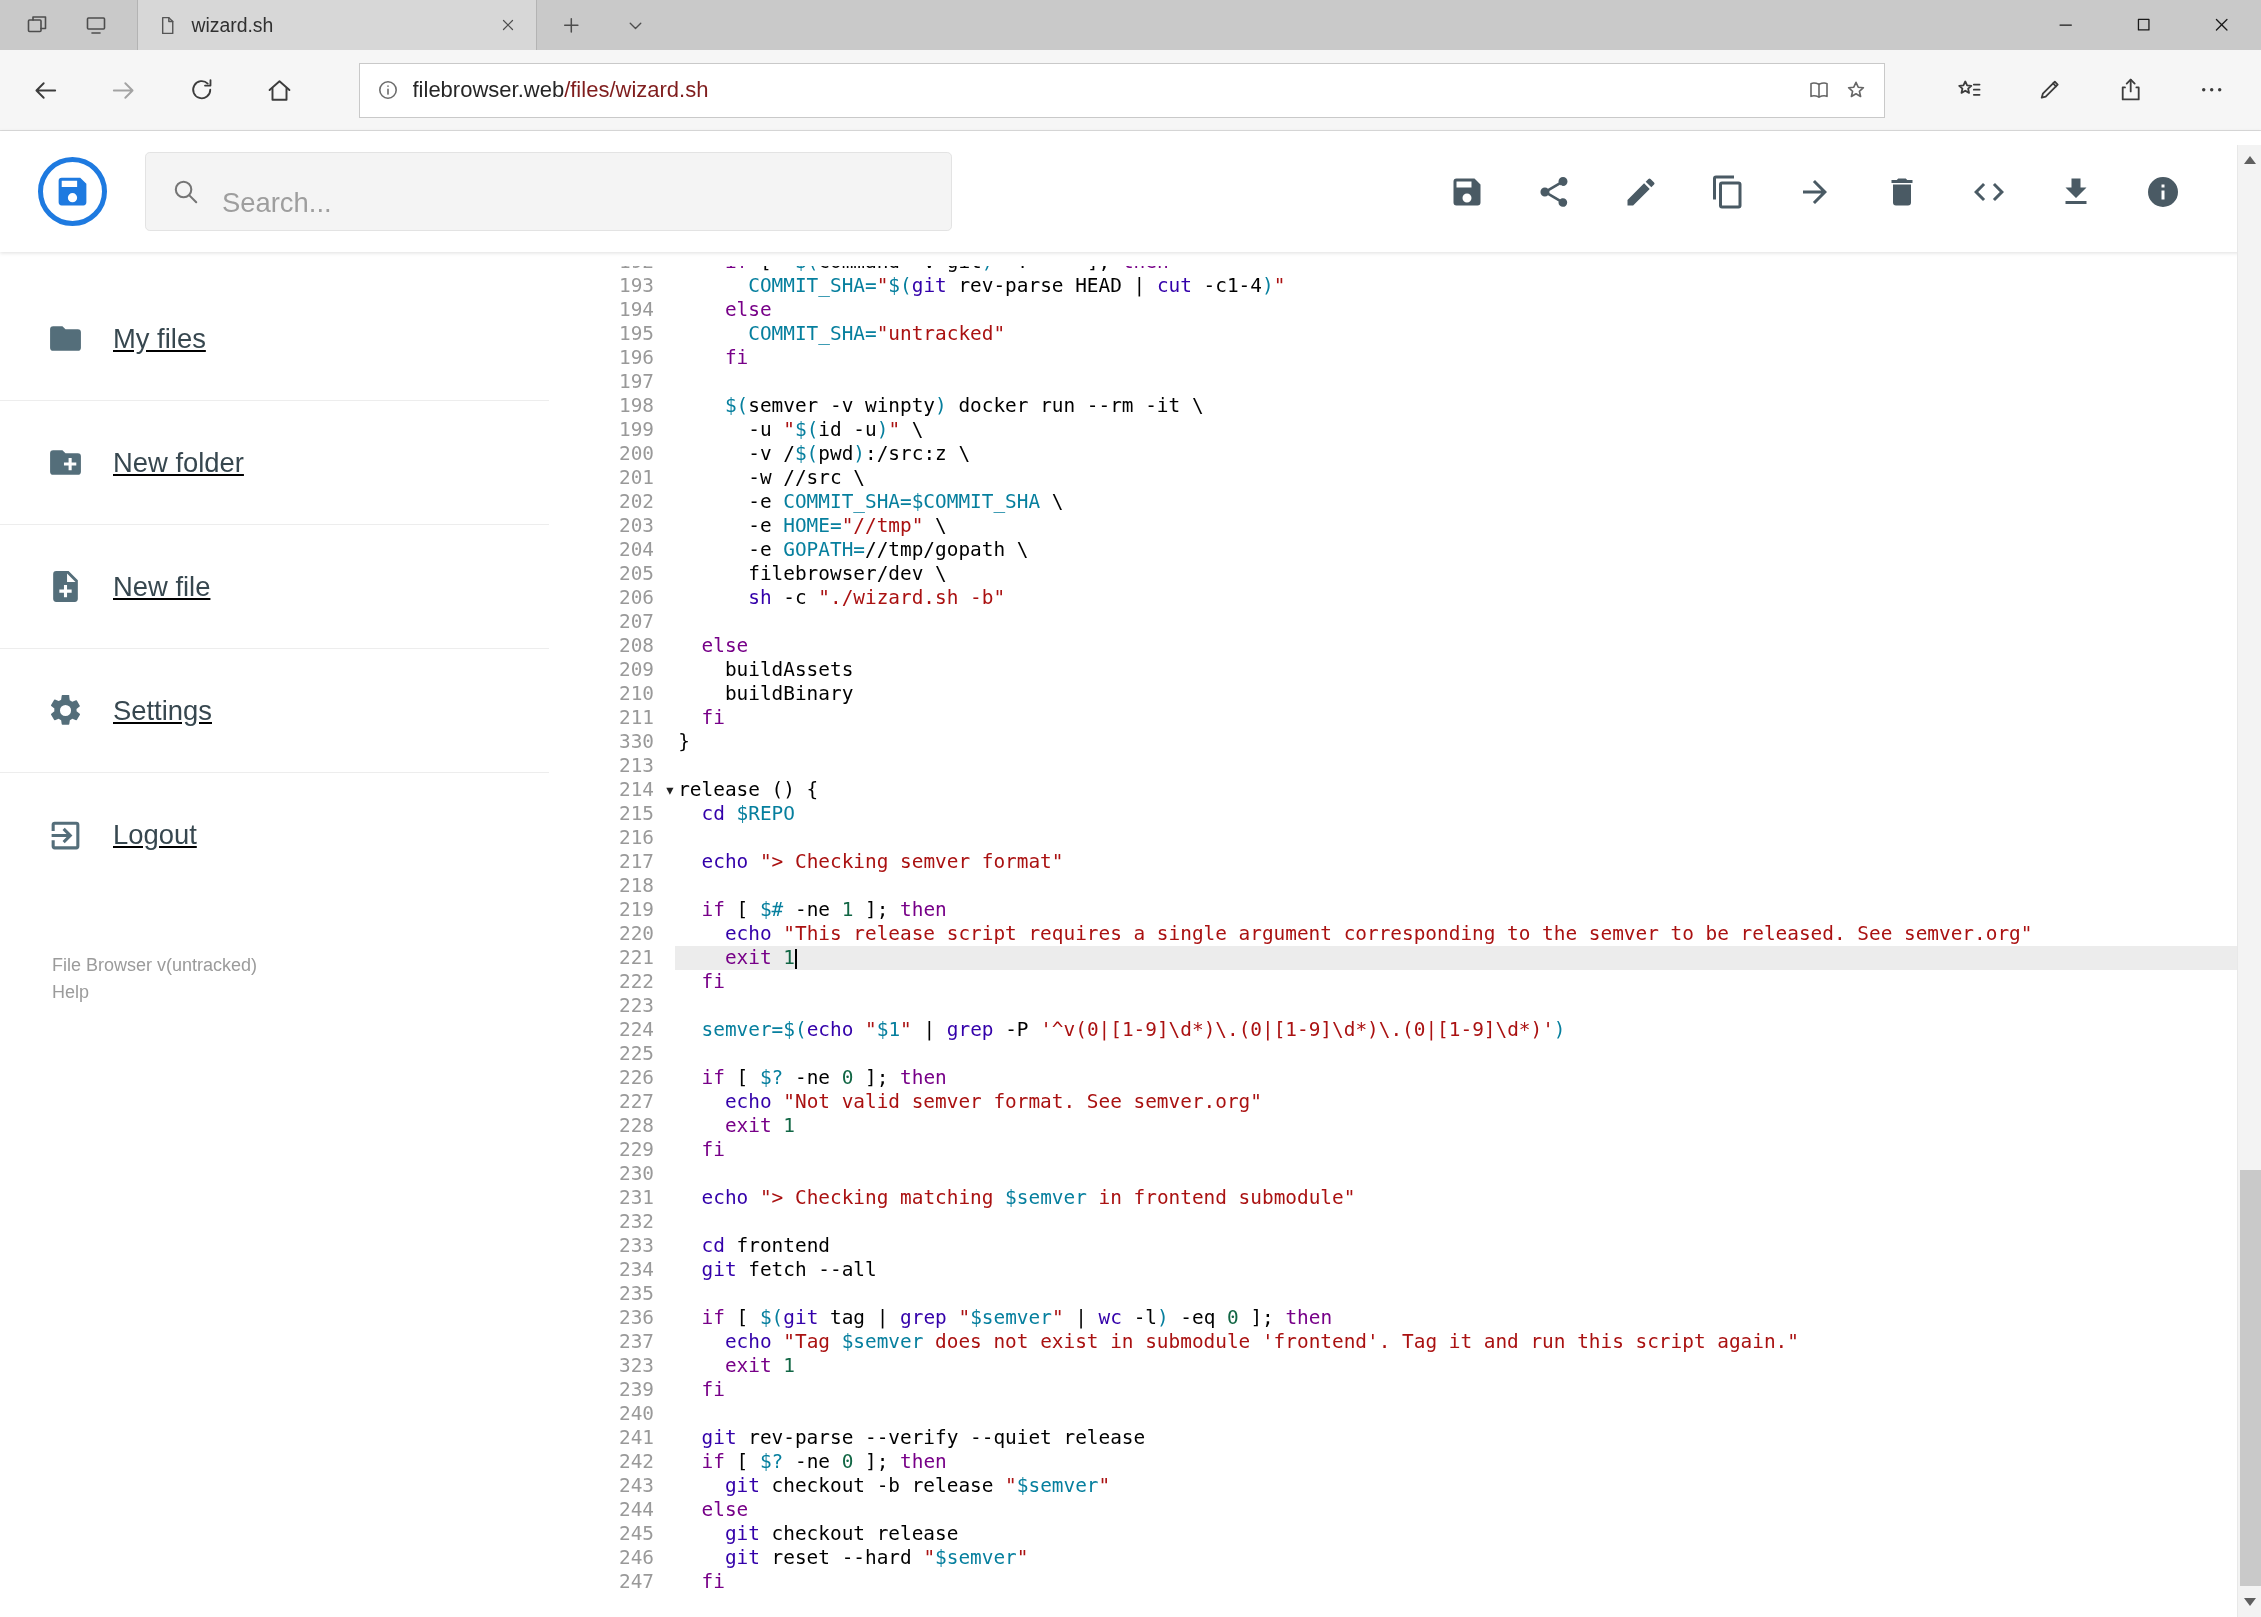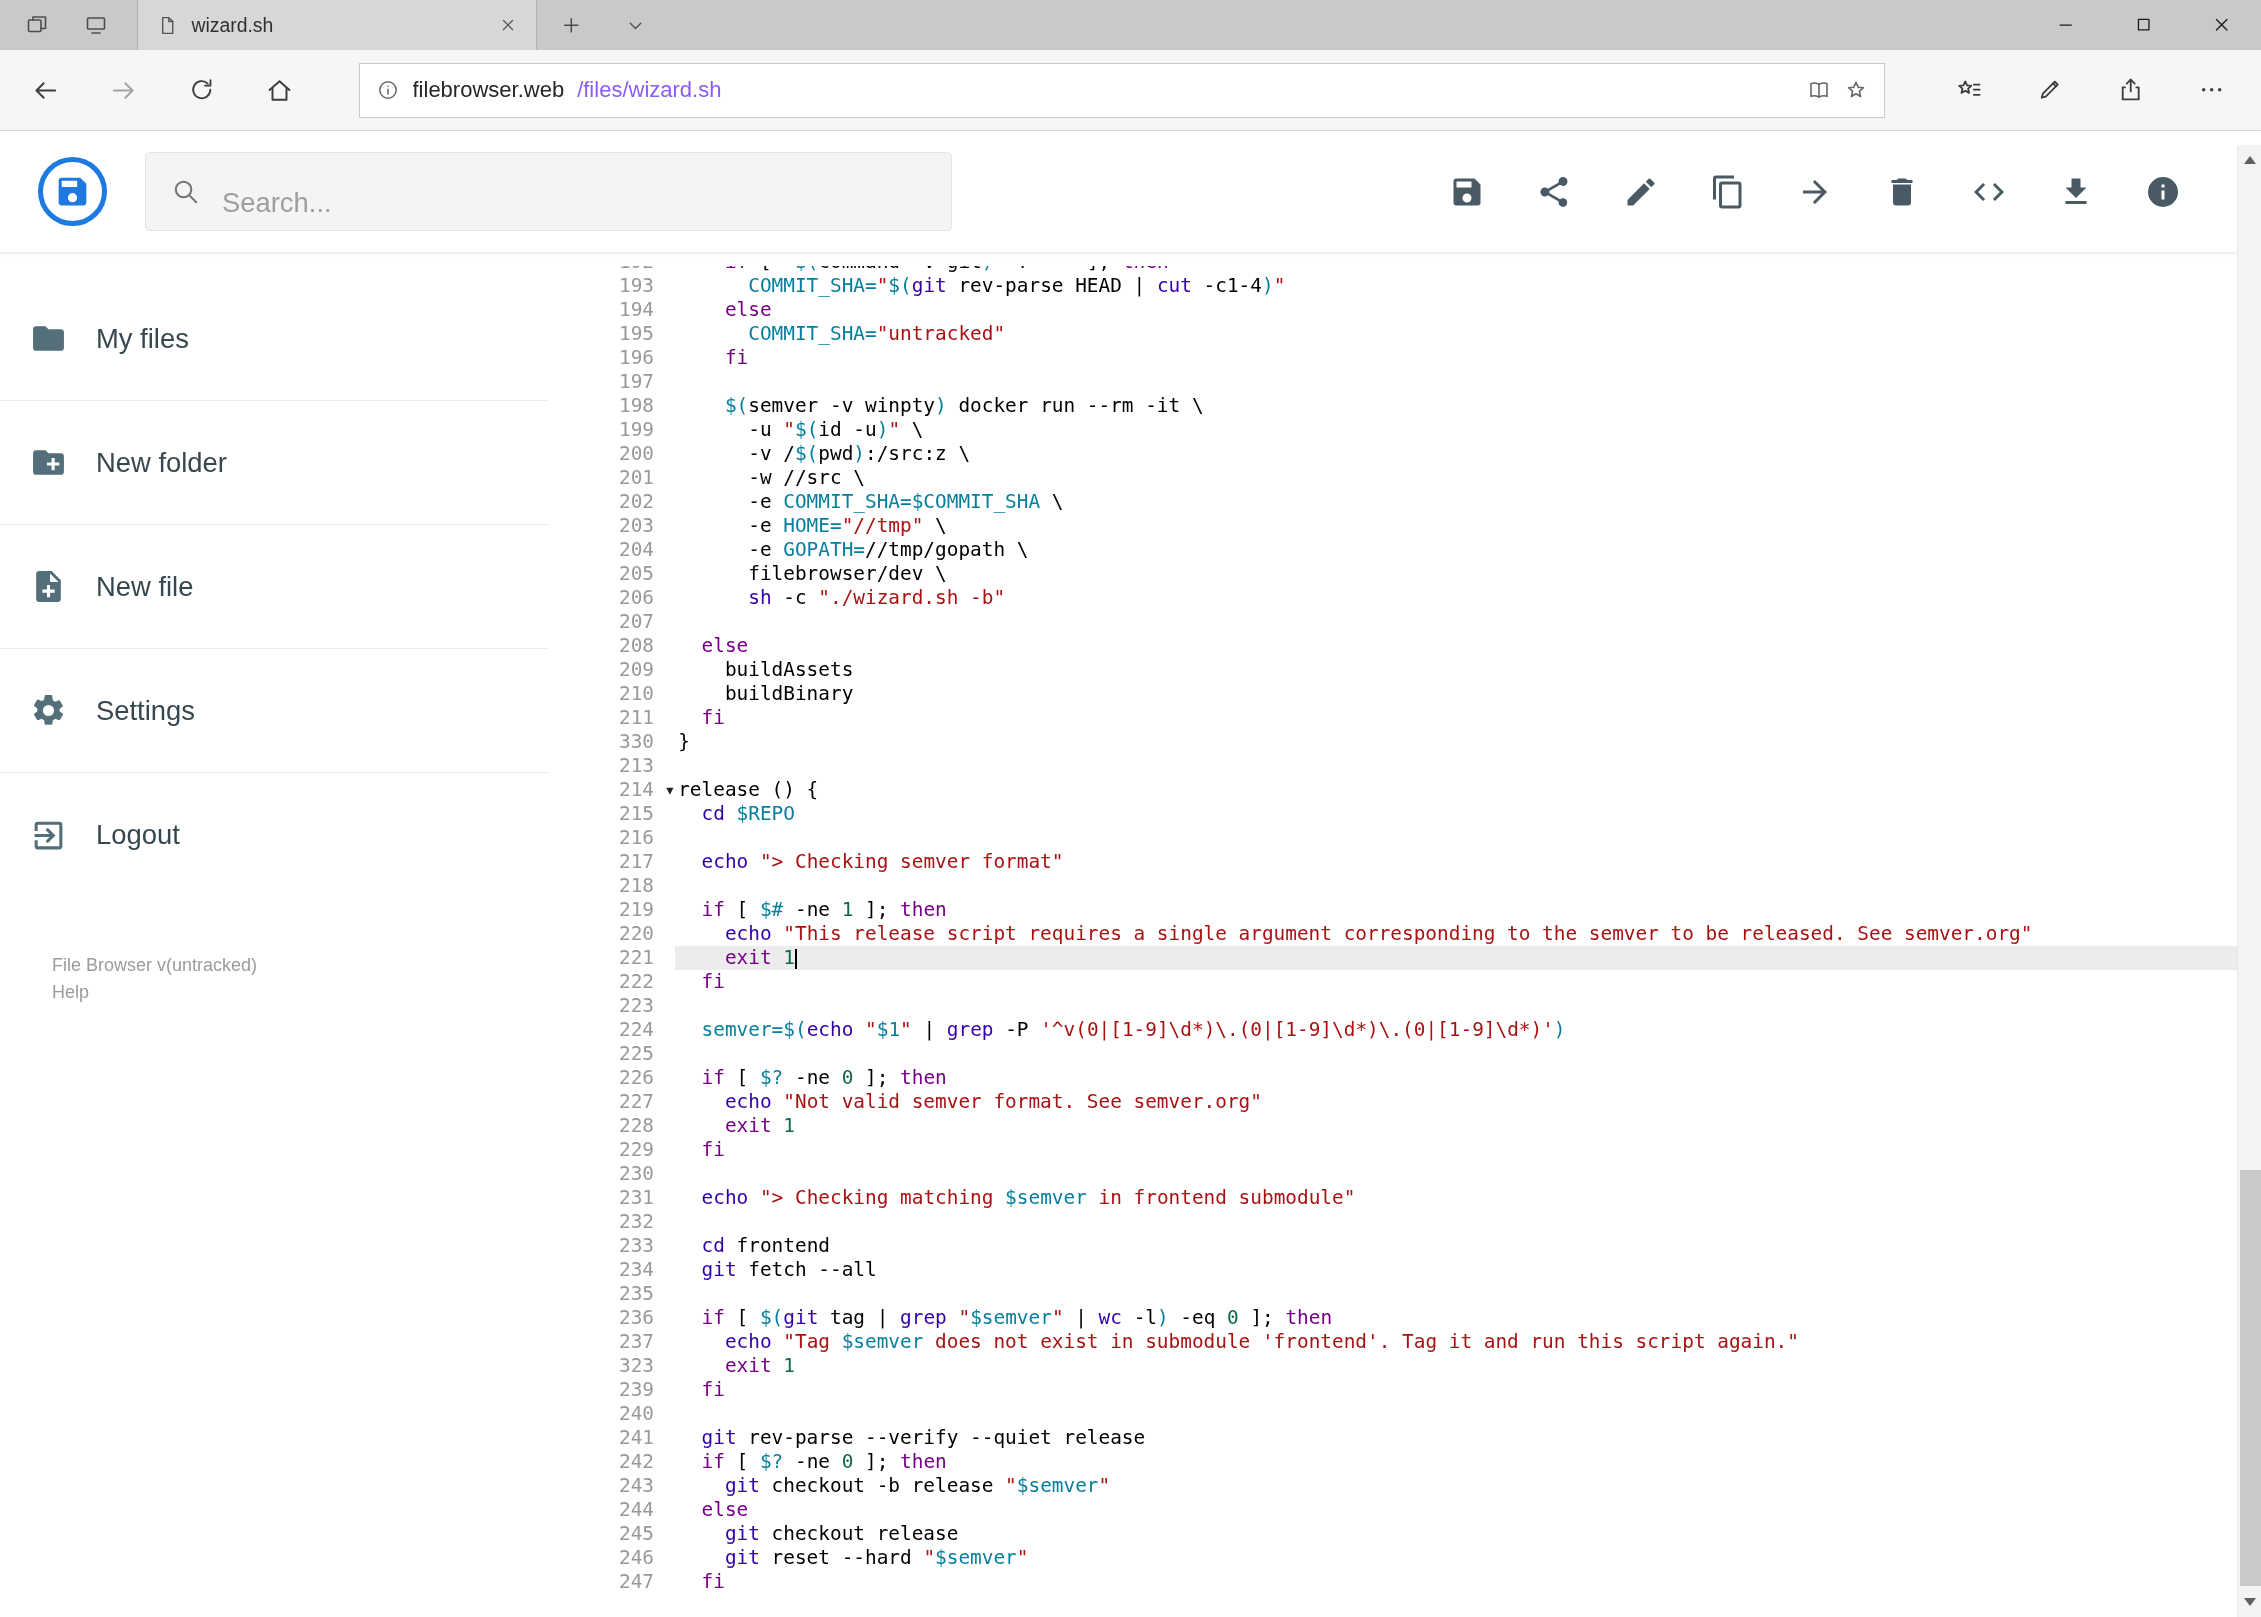--- a/index.html
+++ b/index.html
@@ -26,21 +26,21 @@
   .winbtn { width:78px; display:flex; align-items:center; justify-content:center; color:#1a1a1a; }
 
   
   .navbar { height:81px; background:#f6f6f6; border-bottom:0.8px solid #dcdcdc; display:flex; align-items:center; padding-left:6.5px; }
   .navbtn { width:78px; height:74px; display:flex; align-items:center; justify-content:center; color:#3c3c3c; }
   .navbtn.disabled { color:#a3a3a3; }
   .urlbar { margin-left:40px; width:1526px; height:55px; background:#fff; border:0.8px solid #c9c9c9;
             display:flex; align-items:center; padding:0 16px; gap:13px; }
   .url-info { color:#6d6d6d; }
   .url-text { flex:1; font-size:22px; color:#262626; white-space:nowrap; overflow:hidden; }
-  .url-path { color:#8b5cf6;margin-left:13px; }
+  .url-path { color:#7f1d1d; }
   .url-ic { color:#666; }
   .rightbtns { margin-left:44px; display:flex; }
   .rbtn { width:81px; height:74px; display:flex; align-items:center; justify-content:center; color:#3c3c3c; }
 
   
   .appheader { height:121px; background:#fff; position:relative; box-shadow:0 0.8px 4px rgba(0,0,0,.13); z-index:5; }
   .logo { position:absolute; left:38px; top:26px; width:69px; height:69px; border-radius:50%;
           border:5.7px solid #1e7ae0; display:flex; align-items:center; justify-content:center; color:#1e7ae0; background:#fff; }
   .searchbar { position:absolute; left:145px; top:21px; width:807px; height:79px; background:#f4f4f4;
                border:0.8px solid #e3e3e3; border-radius:4.8px; display:flex; align-items:center; padding:0 24px; gap:21px; }
@@ -48,22 +48,22 @@
   .searchbar input { flex:1; border:none; outline:none; background:transparent; font-size:27.4px; color:#333;
                      font-family:"Liberation Sans", sans-serif;margin-top:22px; }
   .searchbar input::placeholder { color:#9e9e9e; }
   .hdr-actions { position:absolute; right:55px; top:0; height:121px; display:flex; align-items:center; }
   .abtn { width:87px; height:97px; display:flex; align-items:center; justify-content:center; color:#4a5a64; }
 
   
   .content { position:absolute; top:266px; left:0; right:0; bottom:0; display:flex; background:#fff; }
   aside { flex:0 0 549px; position:relative; }
   .side-list { margin-top:11.3px; }
-  .side-item { height:124px; display:flex; align-items:center; padding-left:30px; gap:29px;
-               border-bottom:0.8px solid #ededed; cursor:pointer; }
+  .side-item { height:124px; display:flex; align-items:center; padding-left:47px; gap:29px;
+               border-bottom:0.8px solid #ededed; cursor:pointer;text-decoration:underline; }
   .side-item:last-child { border-bottom:none; }
   .side-ic { color:#546e7a; }
   .side-label { font-size:27.4px; color:#37474f; }
   .side-foot { position:absolute; left:52px; top:686px; font-size:18px; color:#9b9b9b; line-height:27.4px; }
   .side-help { cursor:pointer; }
 
   
   .editor { flex:1; position:relative; overflow:hidden; margin-right:24px; background:#fff; }
   .lines { position:absolute; top:-16px; left:0; right:0; }
   .cl { display:flex; height:24px; line-height:24px; font-family:"DejaVu Sans Mono", monospace; font-size:19.4px; white-space:pre; }

